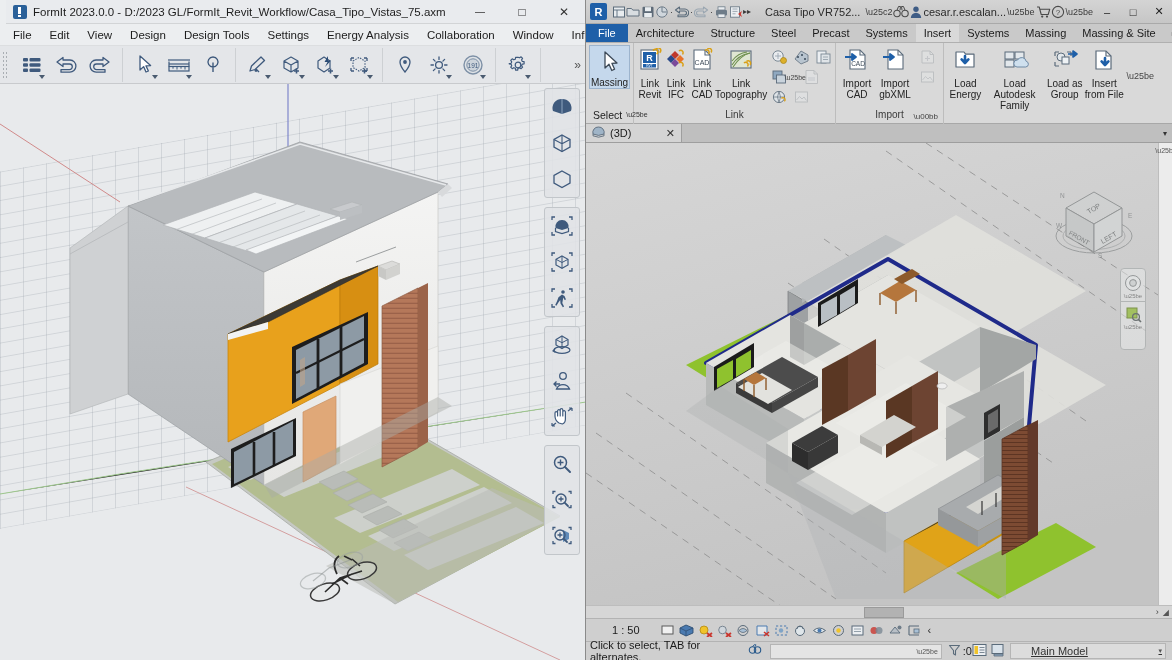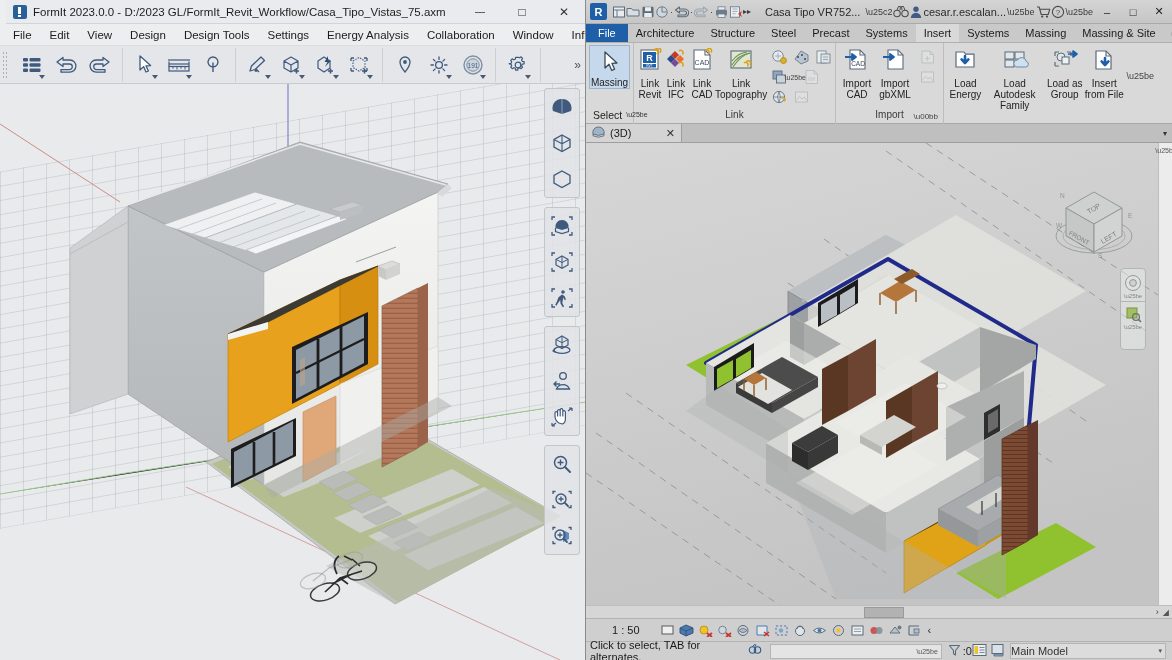--- a/index.html
+++ b/index.html
@@ -135,21 +135,21 @@
 
   .rv-status { position: absolute; left: 0; bottom: 0; width: 1172px; height: 19px;
                background: #cfcfcf; border-top: 1px solid #b3b3b3; display: flex; align-items: center;
                font-size: 11px; color: #1b1b1b; }
   .rv-status-text { margin-left: 4px; }
   .rv-status-combo { width: 182px; height: 15px; background: #e4e4e4; border: 1px solid #b5b5b5;
                      margin-left: 8px; display: flex; align-items: center; }
   .rv-combo-arrow { margin-left: auto; font-size: 7px; color: #555; padding-right: 3px; }
   .rv-status-right { margin-left: auto; display: flex; align-items: center; gap: 4px; padding-right: 6px; }
   .rv-model-combo { width: 156px; height: 16px; background: #dcdcdc; border: 1px solid #b5b5b5;
-                    display: flex; align-items: center; padding-left: 0; font-size: 11px; color: #333; }
+                    display: flex; align-items: center; padding-left: 20px; font-size: 11px; color: #333; text-decoration: underline; }
 </style>
 </head>
 <body>
 
 <div class="app">
 
   <div class="formit">
 
     <div class="fi-titlebar">
       <div class="fi-app-icon"></div>

